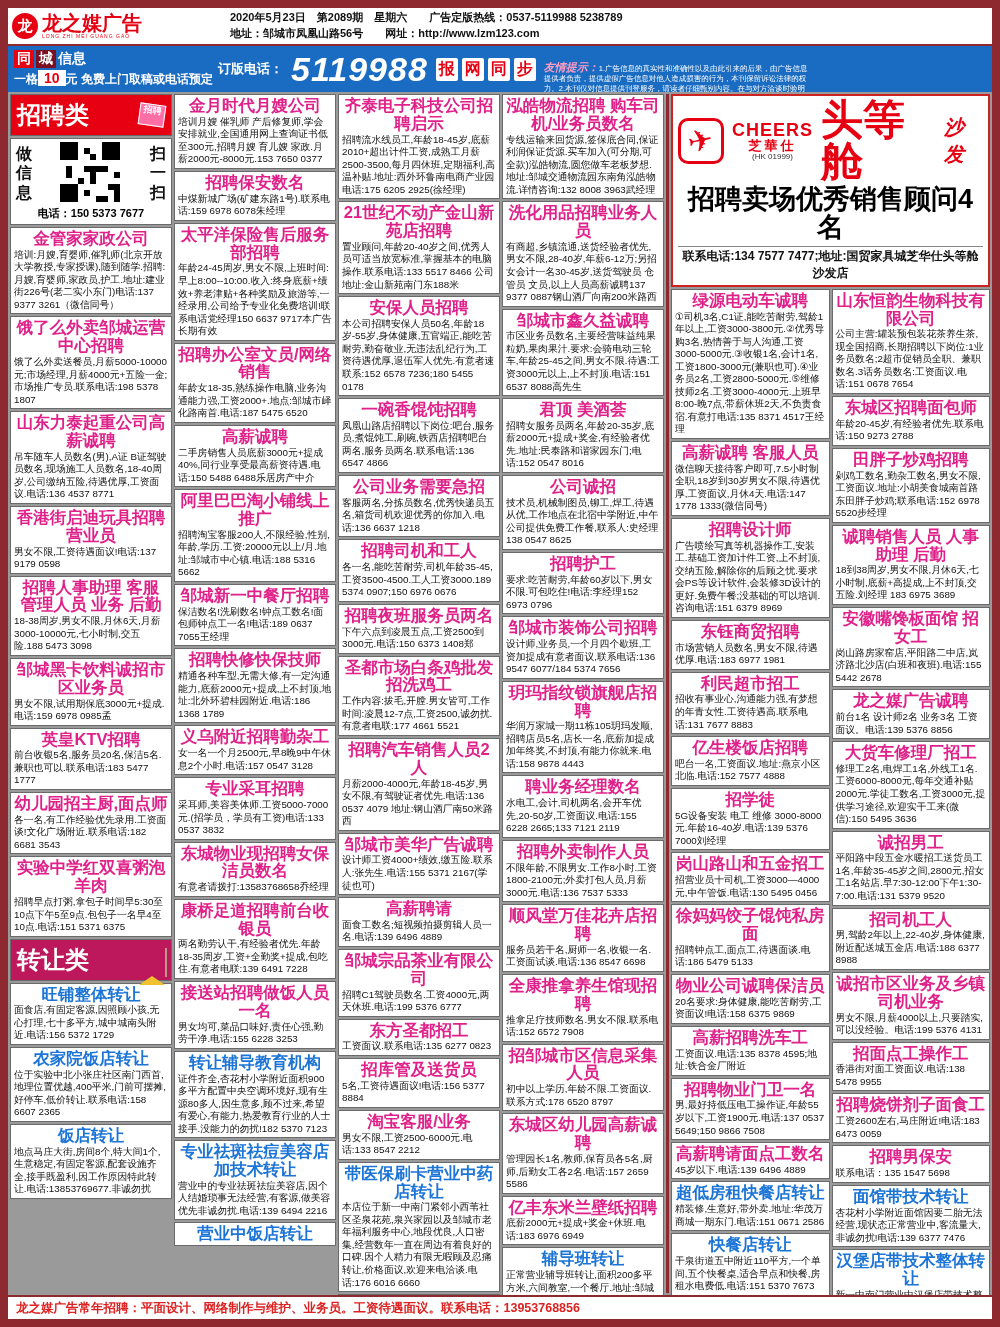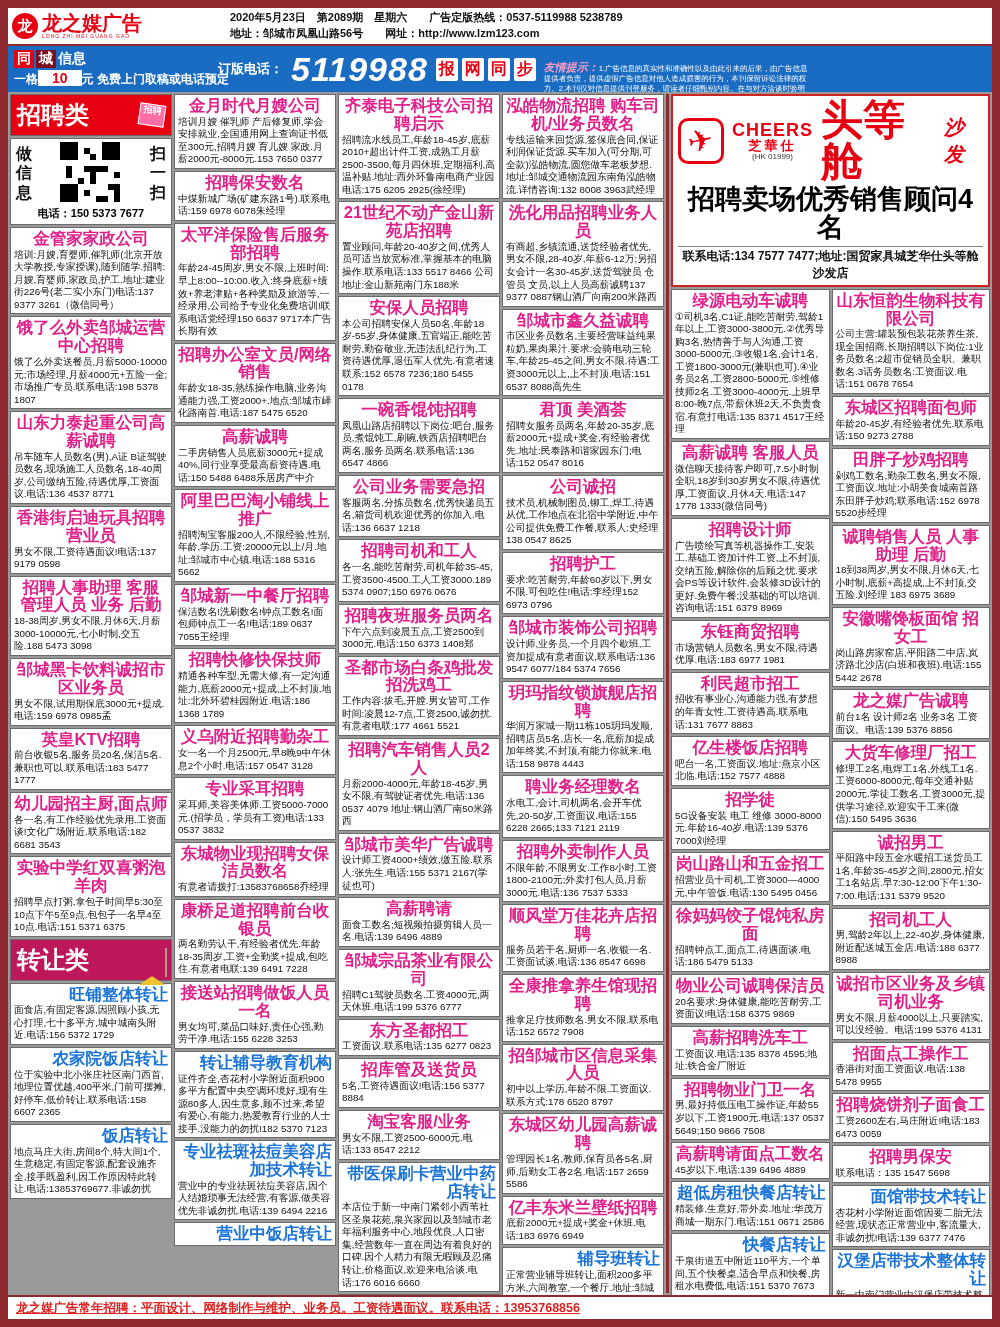--- a/index.html
+++ b/index.html
@@ -17,37 +17,37 @@
   .hdr-lines{flex:1;font-size:11px;font-weight:bold;color:#111;line-height:1.45;}
   
   .bluebar{height:48px;background:#1a6cc2;display:flex;align-items:center;color:#fff;
            padding:2px 6px;gap:8px;flex:0 0 auto;border-top:2px solid #8e2a2f;}
   .tcity{width:196px;flex:0 0 auto;}
   .tcity-row{display:flex;align-items:center;gap:2px;font-weight:bold;}
   .tag-box{display:inline-block;padding:0 3px;font-size:14px;font-weight:bold;color:#fff;}
   .tag1{background:#e60012;} .tag2{background:#7a1022;}
   .tcity-info{font-size:14px;font-weight:bold;}
   .price-row{font-size:12px;font-weight:bold;margin-top:2px;white-space:nowrap;}
-  .price-num{background:#fff;color:#e60012;padding:0 14px;font-size:14px;}
+  .price-num{background:#fff;color:#e60012;padding:0 6px;font-size:14px;}
   .order{font-size:13px;font-weight:bold;white-space:nowrap;}
   .bignum{font-size:34px;font-weight:bold;font-style:italic;letter-spacing:1px;white-space:nowrap;}
   .slogan{display:flex;gap:4px;}
   .slogan span{background:#fff;color:#e60012;font-weight:bold;font-size:16px;
                padding:1px 3px;border-radius:2px;}
   .tips{width:268px;flex:0 0 auto;font-size:7.5px;line-height:1.3;margin-top:25px;}
   .tips b{color:#ff9cc4;font-size:11px;font-style:italic;}
   
   .main{flex:1;display:flex;background:#9a9a9a;padding:2px;gap:2px;overflow:hidden;}
   .left-grid{flex:0 0 654px;display:flex;gap:2px;}
   .col{flex:1;display:flex;flex-direction:column;gap:2px;min-width:0;}
   .right-sec{flex:1;display:flex;flex-direction:column;gap:2px;border-left:3px solid #8e2a2f;padding-left:2px;}
   .right-cols{flex:1;display:flex;gap:2px;min-height:0;}
   .ad{background:#fff;border:1px solid #6a6a6a;padding:2px 3px;flex:0 0 auto;}
   .ad .t{color:#e0218a;font-weight:bold;font-size:16.5px;line-height:1.08;text-align:center;}
-  .ad .t.tr{color:#1b74d6;text-align:right;}
+  .ad .t.tr{color:#1b74d6;}
   .ad .b{font-size:9.8px;line-height:1.28;color:#101010;margin-top:1px;}
   .sec-head{background:#e60012;color:#fff;font-weight:bold;font-size:24px;
             display:flex;align-items:center;justify-content:space-between;
             padding:4px 6px;border:1px solid #6a6a6a;}
   .sec-head.tr{background:#be185d;gap:31px;}
   .sec-ic{width:26px;height:22px;position:relative;flex:0 0 auto;}
   .sec-ic .roof{width:0;height:0;border-left:13px solid transparent;border-right:13px solid transparent;
                 border-bottom:9px solid #f2c12e;}
   .sec-ic .wall{width:20px;height:12px;background:#fdf3d8;margin:0 auto;border:1px solid #b98;}
   .sec-ic.flyer{background:#ff6fa5;border:1px solid #fff;transform:rotate(8deg);}
@@ -67,21 +67,21 @@
   .brand .en{color:#e60012;font-weight:bold;font-size:18px;letter-spacing:1px;}
   .brand .cn{color:#e60012;font-weight:bold;font-size:13px;letter-spacing:3px;}
   .brand .hk{color:#333;font-size:8px;}
   .prod{display:flex;align-items:baseline;}
   .prod .p1{color:#e60012;font-weight:bold;font-size:42px;line-height:1;}
   .prod .p2{color:#e60012;font-weight:bold;font-size:20px;font-style:italic;}
   .cheers-title{font-size:27px;font-weight:bold;color:#000;text-align:center;margin-top:2px;line-height:1.05;}
   .cheers-contact{font-size:12px;font-weight:bold;color:#111;text-align:center;border-top:1px solid #888;margin-top:4px;padding-top:1px;}
   
   .foot{flex:0 0 24px;background:#fff;border-top:2px solid #8e2a2f;display:flex;align-items:center;
-        padding:0 8px;font-size:12.5px;font-weight:bold;color:#d22;text-decoration:underline;}
+        padding:0 8px;font-size:12.5px;font-weight:bold;color:#d22;}
 </style>
 </head>
 <body>
 
 <div class="page">
 
   <div class="hdr">
     <div class="logo">
       <div class="logo-mark">龙</div>
       <div>

